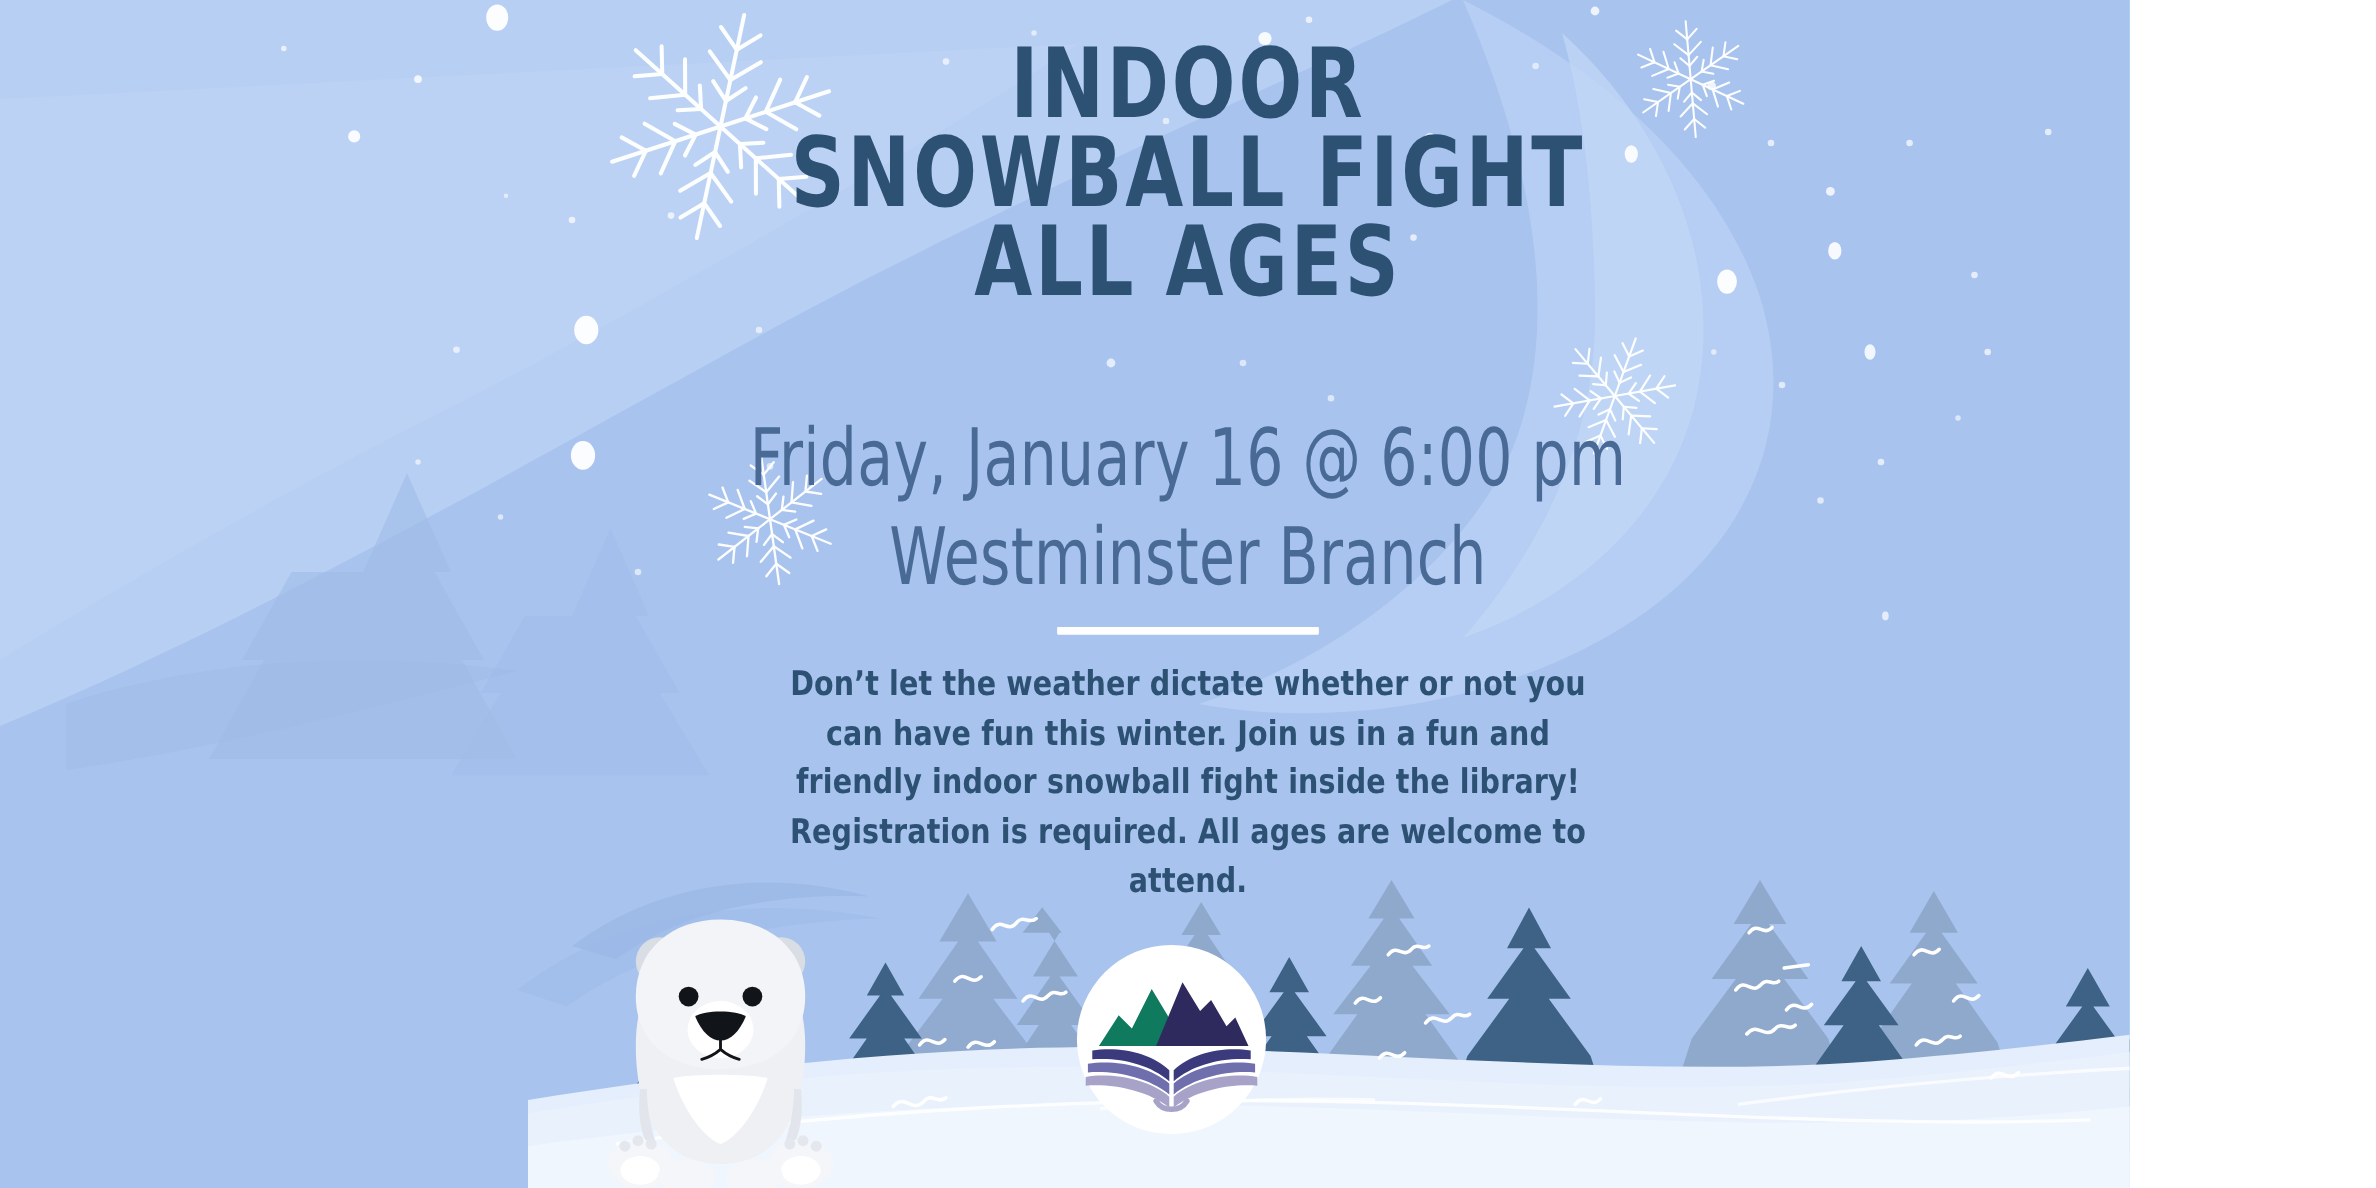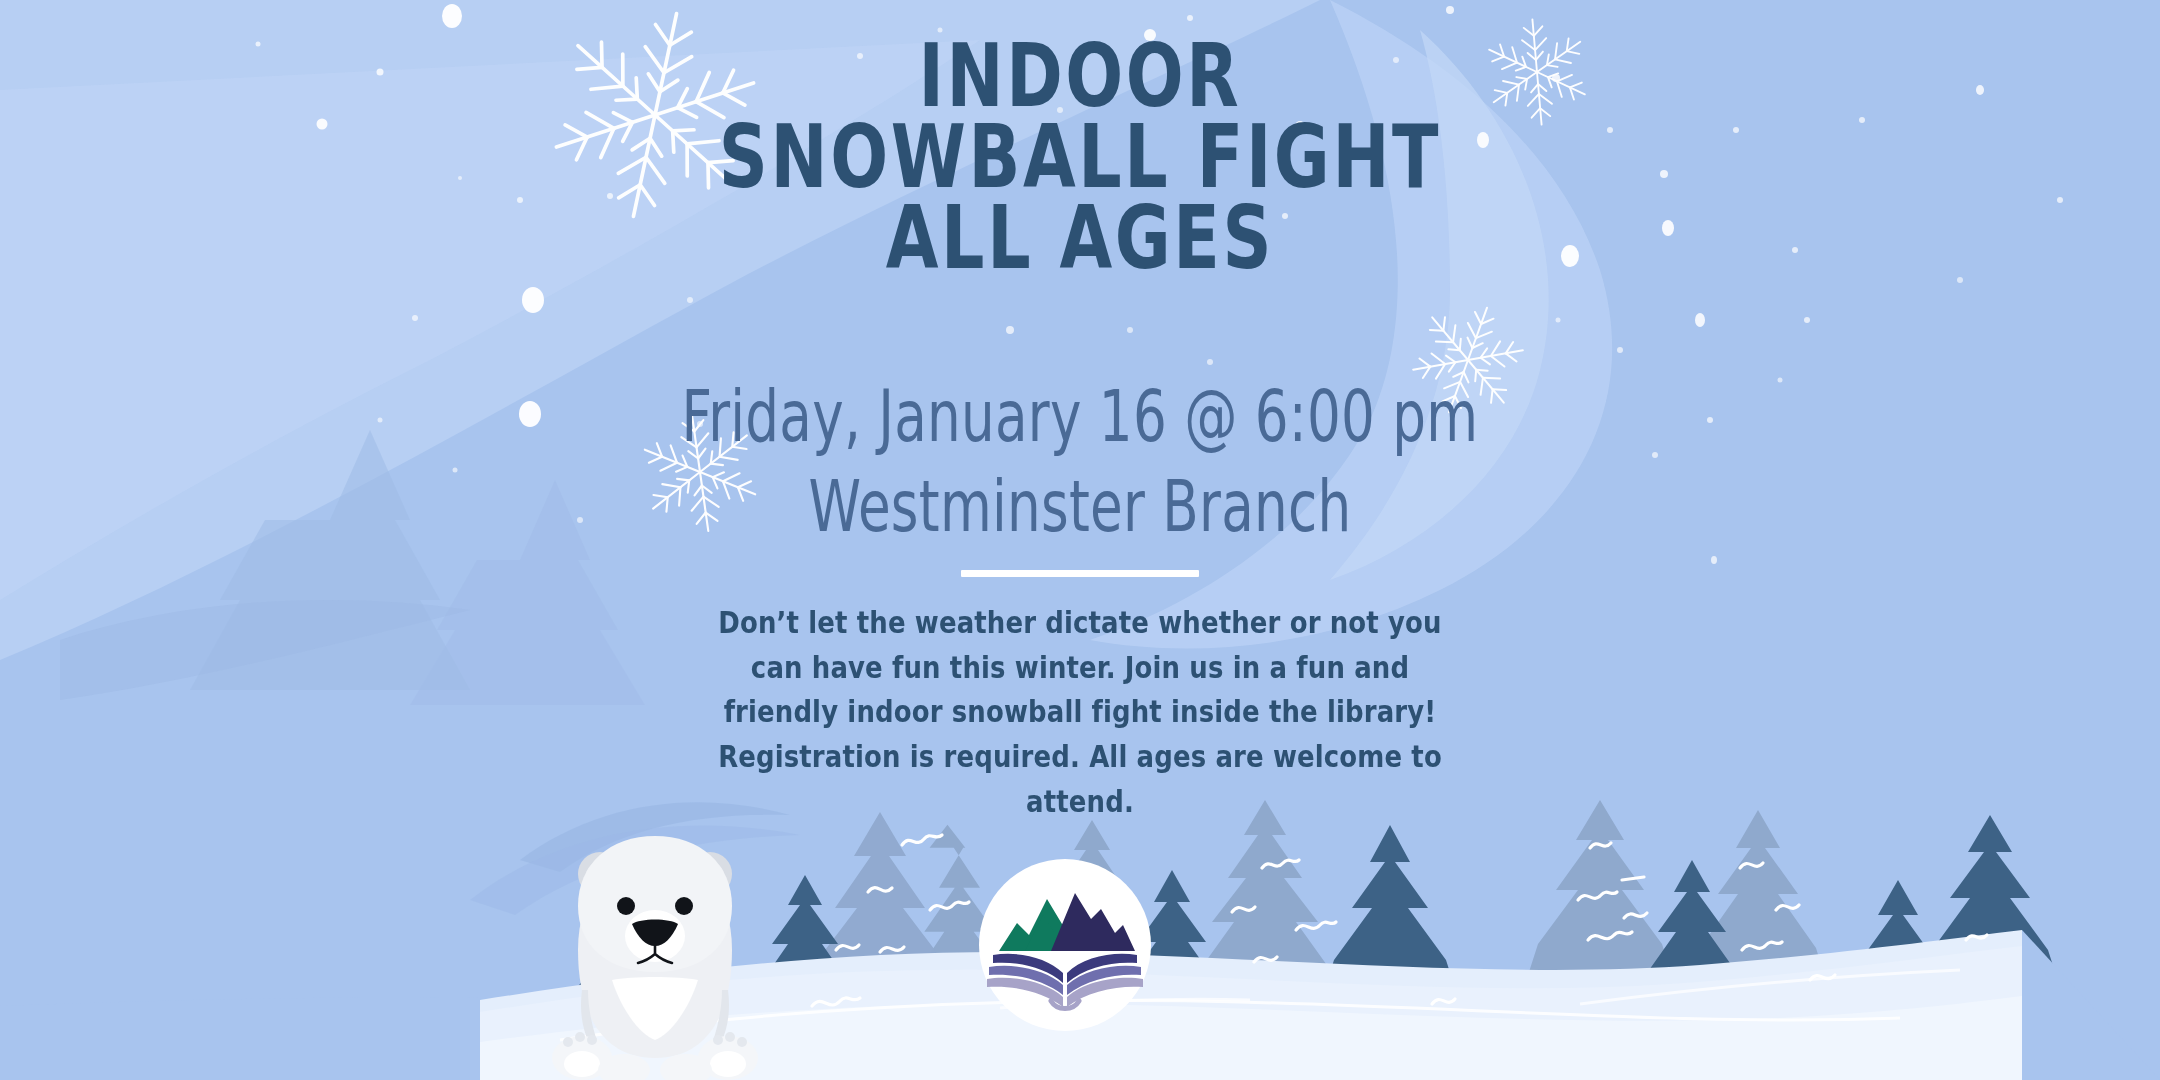--- a/index.html
+++ b/index.html
@@ -3,21 +3,21 @@
 <meta charset="utf-8">
 <style>
   * { margin:0; padding:0; box-sizing:border-box; }
   html, body {
     width:2160px; height:1080px;
     overflow:hidden;
     font-family:"Liberation Sans", sans-serif;
   }
   #poster {
     position:relative;
-    width:2160px; height:1080px;
+    width:1936px; height:1080px;
     background:#7dd3fc;
     overflow:hidden;
   }
   .layer { position:absolute; top:0; left:0; width:2160px; height:1080px; }
   svg.layer { display:block; }
 
   
   #content {
     position:absolute;
     left:0; top:0;

